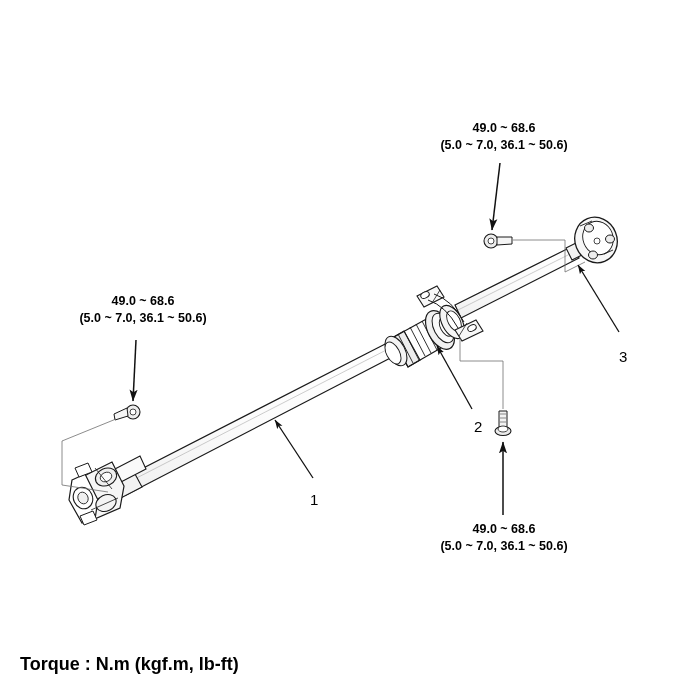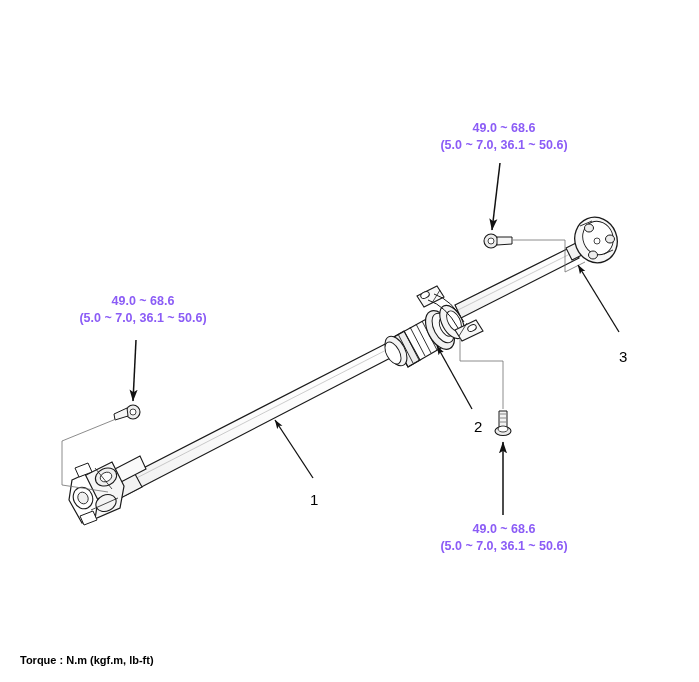--- a/index.html
+++ b/index.html
@@ -18,38 +18,38 @@
     position: absolute;
     left: 0; top: 0;
     width: 699px;
     height: 682px;
   }
   .label {
     position: absolute;
     font-family: "Liberation Sans", sans-serif;
     font-weight: bold;
     font-size: 12.5px;
-    color: #8b5cf6;
+    color: #000000;
     line-height: 17px;
     white-space: nowrap;
     text-align: center;
   }
   .label .ln { display: block; }
   .callout {
     position: absolute;
     font-family: "Liberation Sans", sans-serif;
     font-size: 15px;
     color: #000000;
     font-weight: normal;
   }
   .caption {
     position: absolute;
     font-family: "Liberation Sans", sans-serif;
     font-weight: bold;
-    font-size: 11px;
+    font-size: 18px;
     color: #000000;
     white-space: nowrap;
   }
   svg { display: block; }
 </style>
 </head>
 <body>
 
 <div id="stage">
 

